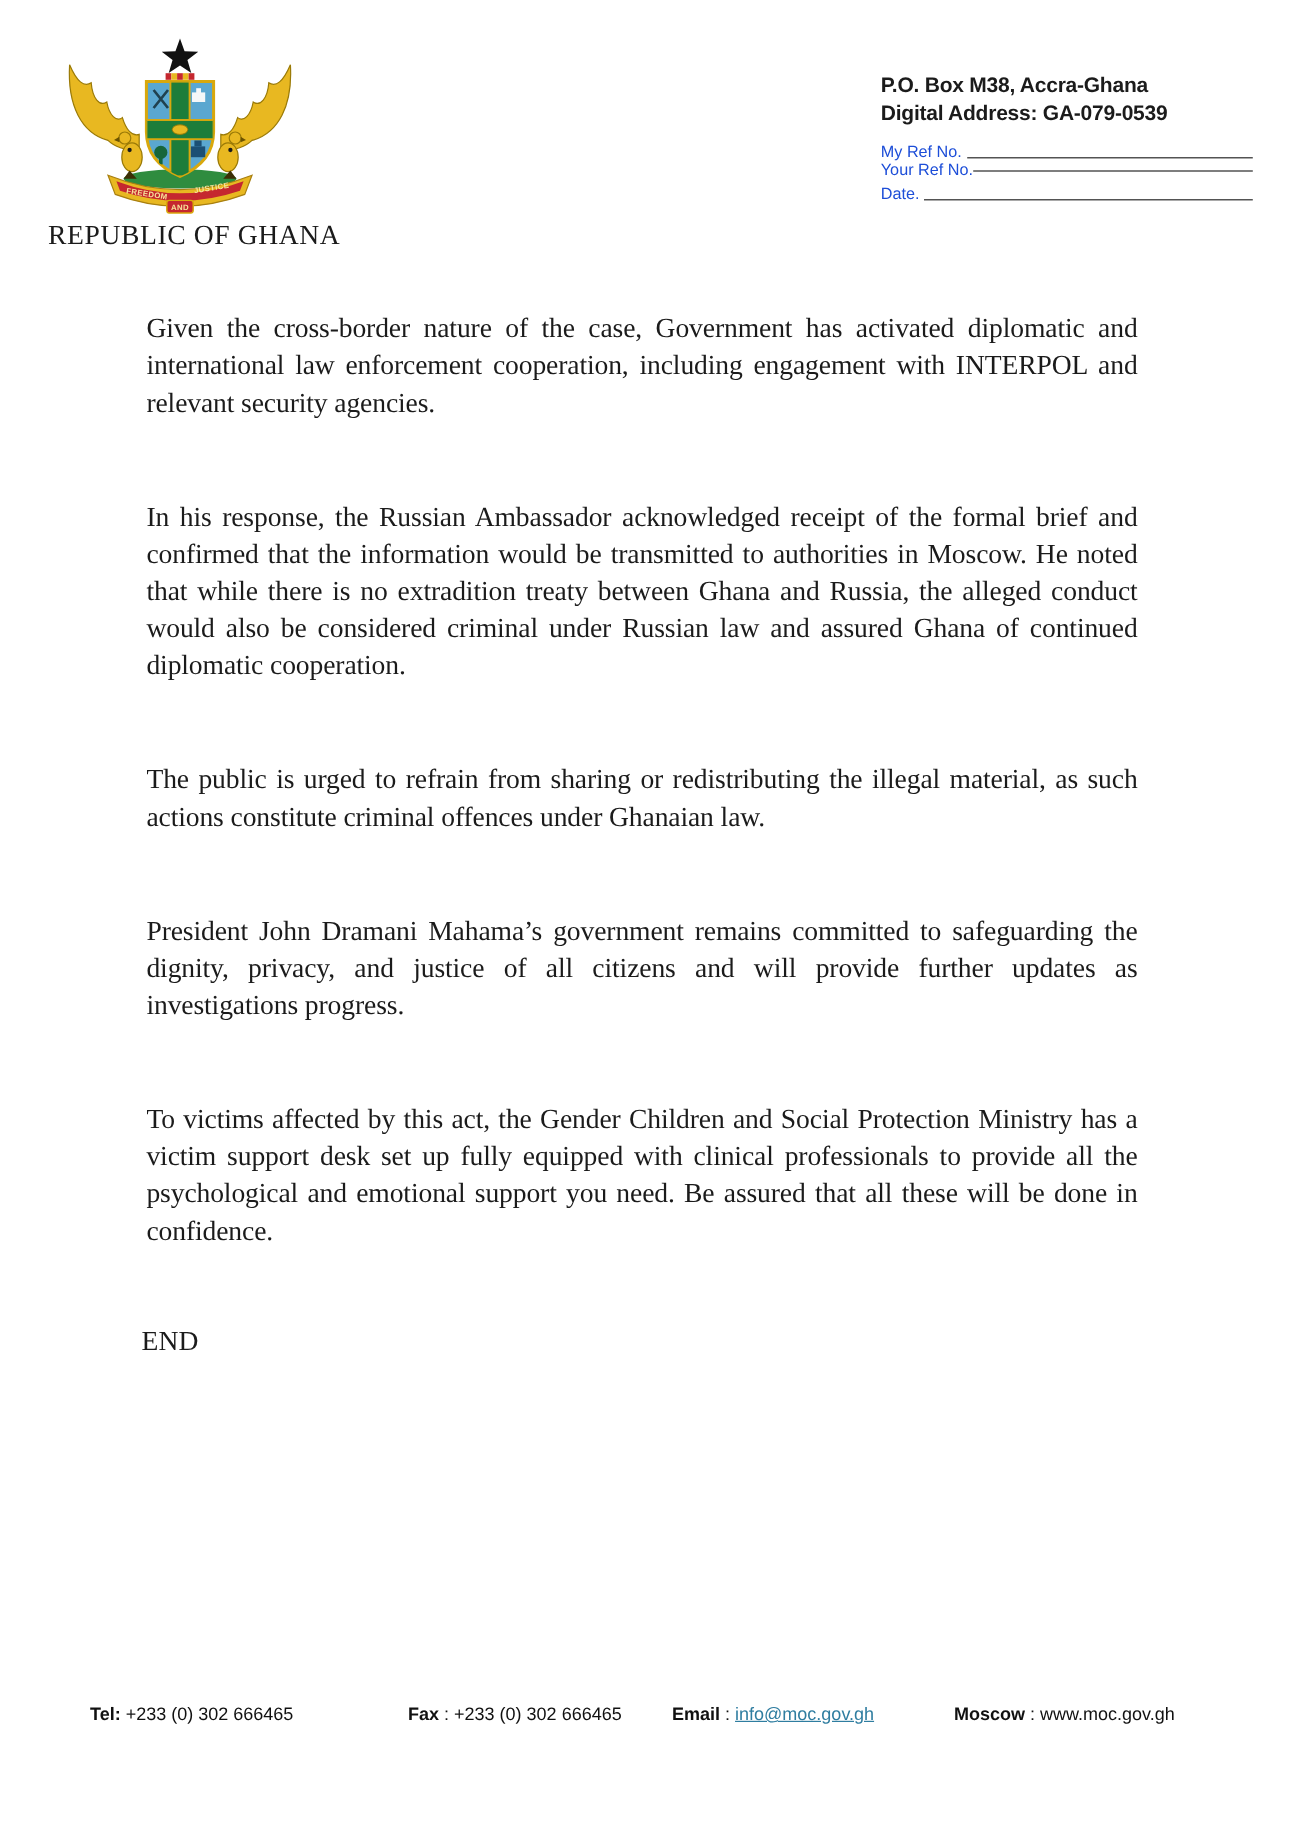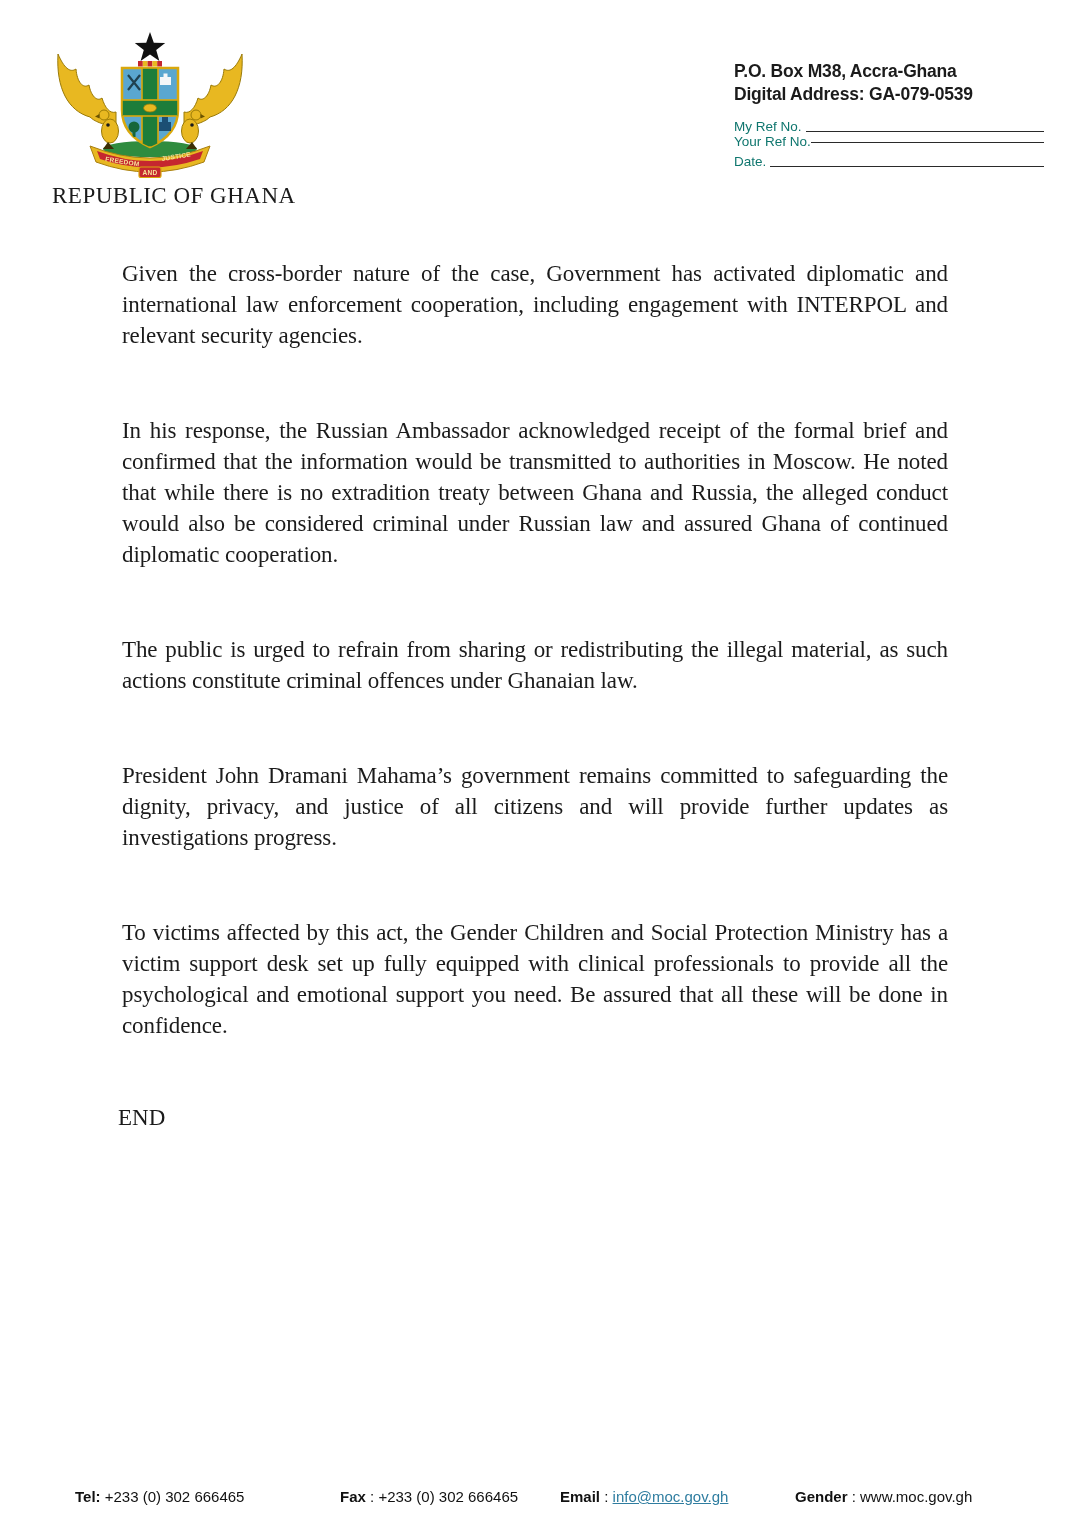--- a/index.html
+++ b/index.html
@@ -7,45 +7,45 @@
     --crest-green:#1d7d3a; --crest-blue:#5aa7d0; --text:#1b1b1b;
   }
   *{box-sizing:border-box; margin:0; padding:0;}
   html,body{background:#fff;}
   .page{position:relative; width:1080px; height:1527px; background:#fff; overflow:hidden;
         color:var(--text); font-family:"Liberation Serif", serif;}
   
   .letterhead{position:relative; height:228px;}
   .crest{position:absolute; left:40px; top:30px; width:220px; text-align:center;}
   .crest svg{display:block; margin:0 auto;}
-  .crest-caption{margin-top:3px; font-size:23px; letter-spacing:0.5px; white-space:nowrap;margin-left:12px;}
+  .crest-caption{margin-top:3px; font-size:23px; letter-spacing:0.5px; white-space:nowrap;}
   .gold{fill:var(--crest-gold);}
   .banner-text{font-family:"Liberation Sans", sans-serif; font-size:6.5px; font-weight:bold;
                fill:#f7e39a; letter-spacing:0.3px;}
   .ministry-title{position:absolute; left:300px; top:64px; width:380px; text-align:center;
                   font-weight:bold; font-size:27px; line-height:34px; letter-spacing:0.2px;}
   .contact{position:absolute; left:734px; top:60px; width:310px;
            font-family:"Liberation Sans", sans-serif;}
   .contact-bold{font-weight:bold; font-size:17.5px; line-height:23px; letter-spacing:-0.2px;}
   .contact-note{font-size:13.2px; line-height:17px; margin-top:3px; letter-spacing:-0.2px;}
-  .ref-row{display:flex; font-size:13.5px; color:#0f766e;}
+  .ref-row{display:flex; font-size:13.5px; color:#1d4ed8;}
   .ref-row.first{margin-top:13px;}
   .ref-row.mid-row{}
   .ref-row.last{margin-top:5px;}
   .ref-label{white-space:nowrap;}
   .ref-line{flex:1; border-bottom:1.6px solid #2a2a2a; margin-left:4px;}
   .ref-line.base{margin-bottom:2px;}
   .ref-line.mid{margin-bottom:6px; margin-left:0;}
   
   .body-text{padding:30px 128px 0 118px;}
   .para{font-size:23px; line-height:31px; text-align:justify; text-justify:inter-word;
         margin:0 4px 64px; letter-spacing:-0.1px;}
   .end-label{font-size:23px; margin-top:2px;}
   
-  .footer{position:absolute; left:0; top:1488px; width:1080px; height:30px;
+  .footer{position:absolute; left:0; top:1420px; width:1080px; height:30px;
           font-family:"Liberation Sans", sans-serif; font-size:15px; color:#111;}
   .foot-item{position:absolute; white-space:nowrap;}
   .f-tel{left:75px;} .f-fax{left:340px;} .f-email{left:560px;} .f-web{left:795px;}
   .fl{font-weight:bold;}
   .fs{white-space:pre;}
   .email-link{color:var(--link); text-decoration:underline;}
 </style>
 </head>
 <body>
 
@@ -143,17 +143,17 @@
     <div class="foot-item f-tel">
       <span class="fl">Tel:</span><span class="fs"> </span><span>+233 (0) 302 666465</span>
     </div>
     <div class="foot-item f-fax">
       <span class="fl">Fax</span><span class="fs"> : </span><span>+233 (0) 302 666465</span>
     </div>
     <div class="foot-item f-email">
       <span class="fl">Email</span><span class="fs"> : </span><a href="#" class="email-link">info@moc.gov.gh</a>
     </div>
     <div class="foot-item f-web">
-      <span class="fl">Gender</span><span class="fs"> : </span><span>www.moc.gov.gh</span>
+      <span class="fl">Moscow</span><span class="fs"> : </span><span>www.moc.gov.gh</span>
     </div>
   </footer>
 
 </div>
 
 </body></html>

